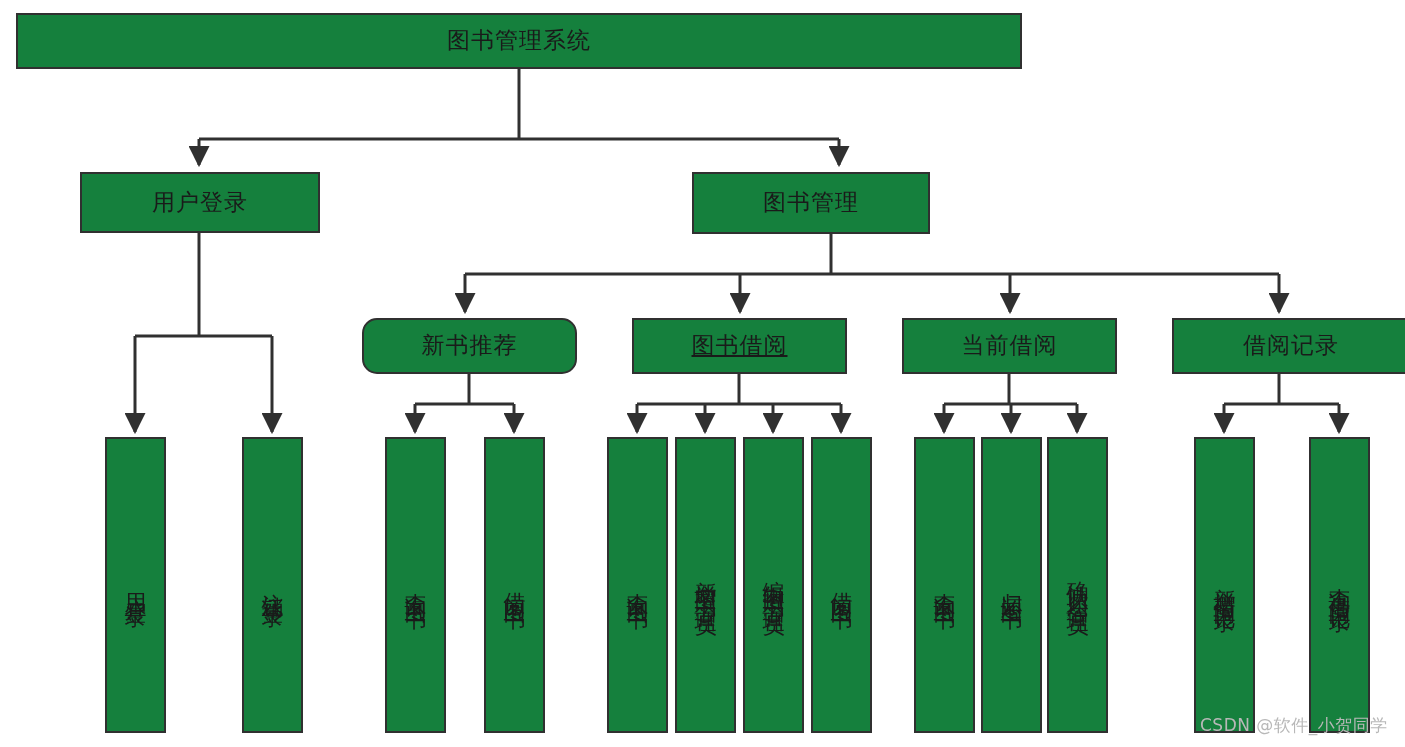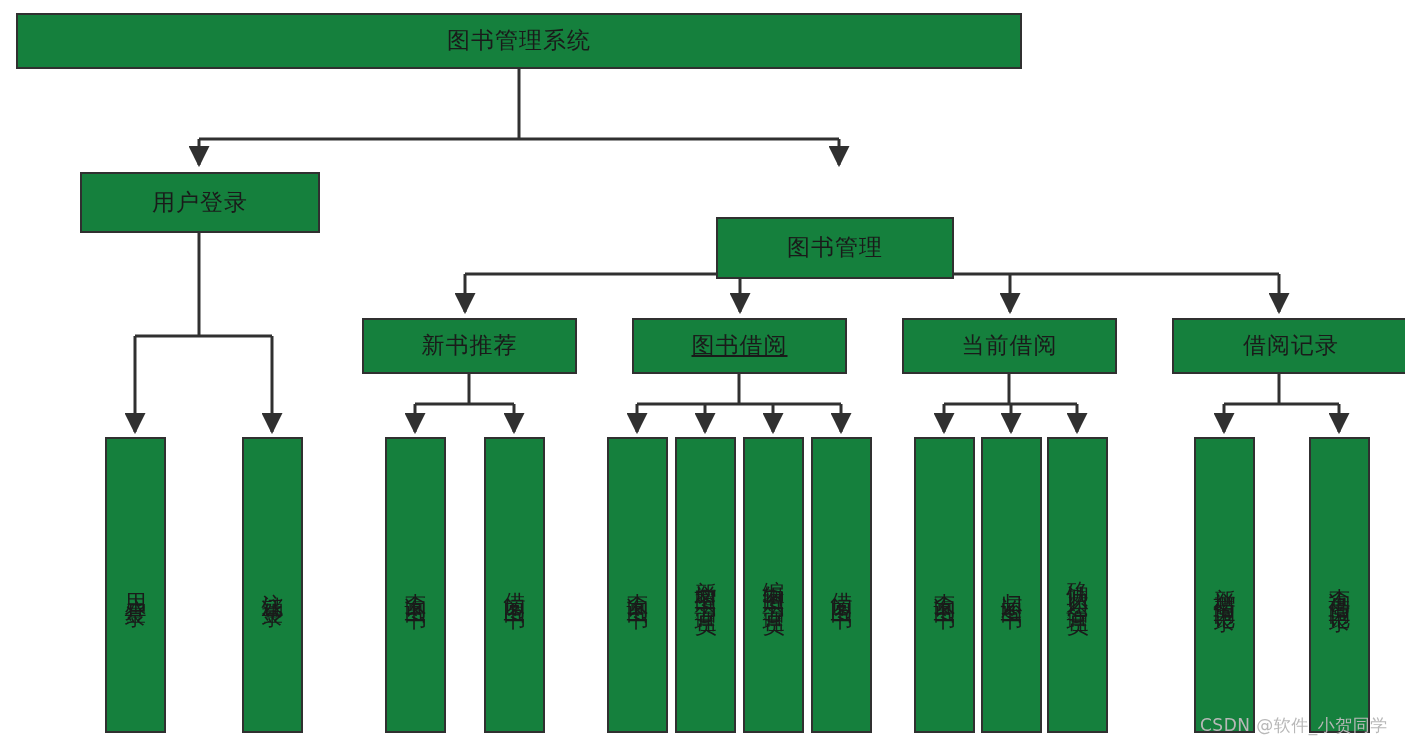--- a/index.html
+++ b/index.html
@@ -124,25 +124,25 @@
   </svg>
 
   <div class="node h root" style="left:16px;top:13px;width:1006px;height:56px;">
     <span class="lbl">图书管理系统</span>
   </div>
 
   <div class="node h" style="left:80px;top:172px;width:240px;height:61px;">
     <span class="lbl">用户登录</span>
   </div>
 
-  <div class="node h" style="left:716px;top:172px;width:238px;height:62px;margin-top:45px;">
+  <div class="node h" style="left:692px;top:172px;width:238px;height:62px;">
     <span class="lbl">图书管理</span>
   </div>
 
-  <div class="node h" style="left:362px;top:318px;width:215px;height:56px;">
+  <div class="node h" style="left:362px;top:318px;width:215px;height:56px;border-radius:15px;">
     <span class="lbl">新书推荐</span>
   </div>
 
   <div class="node h" style="left:632px;top:318px;width:215px;height:56px;text-decoration:underline;">
     <span class="lbl">图书借阅</span>
   </div>
 
   <div class="node h" style="left:902px;top:318px;width:215px;height:56px;">
     <span class="lbl">当前借阅</span>
   </div>

